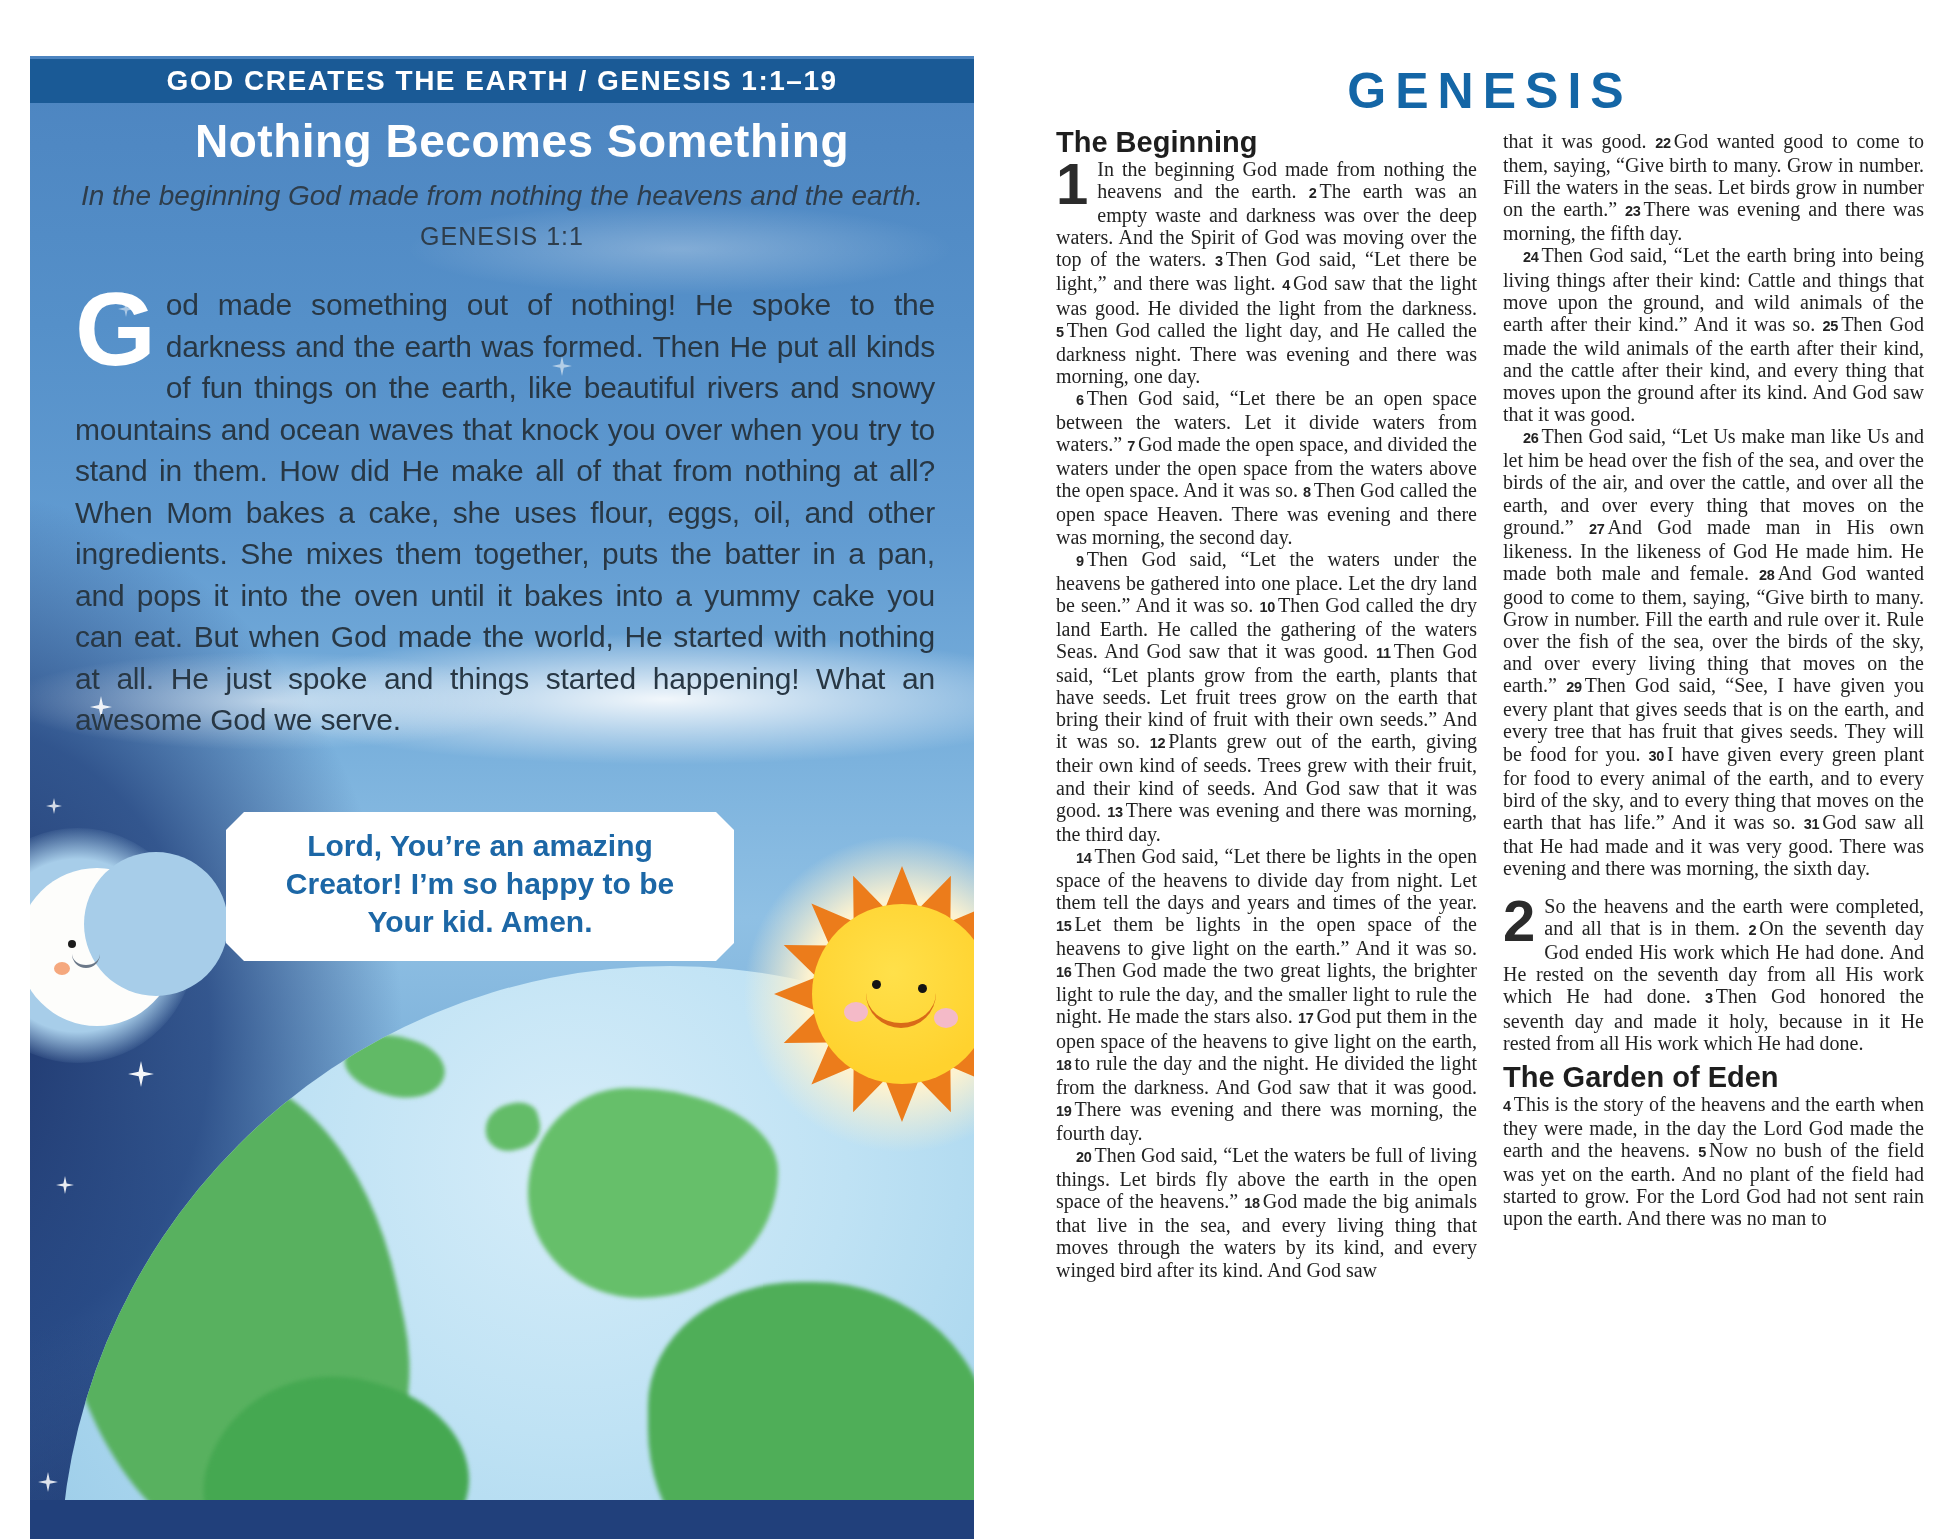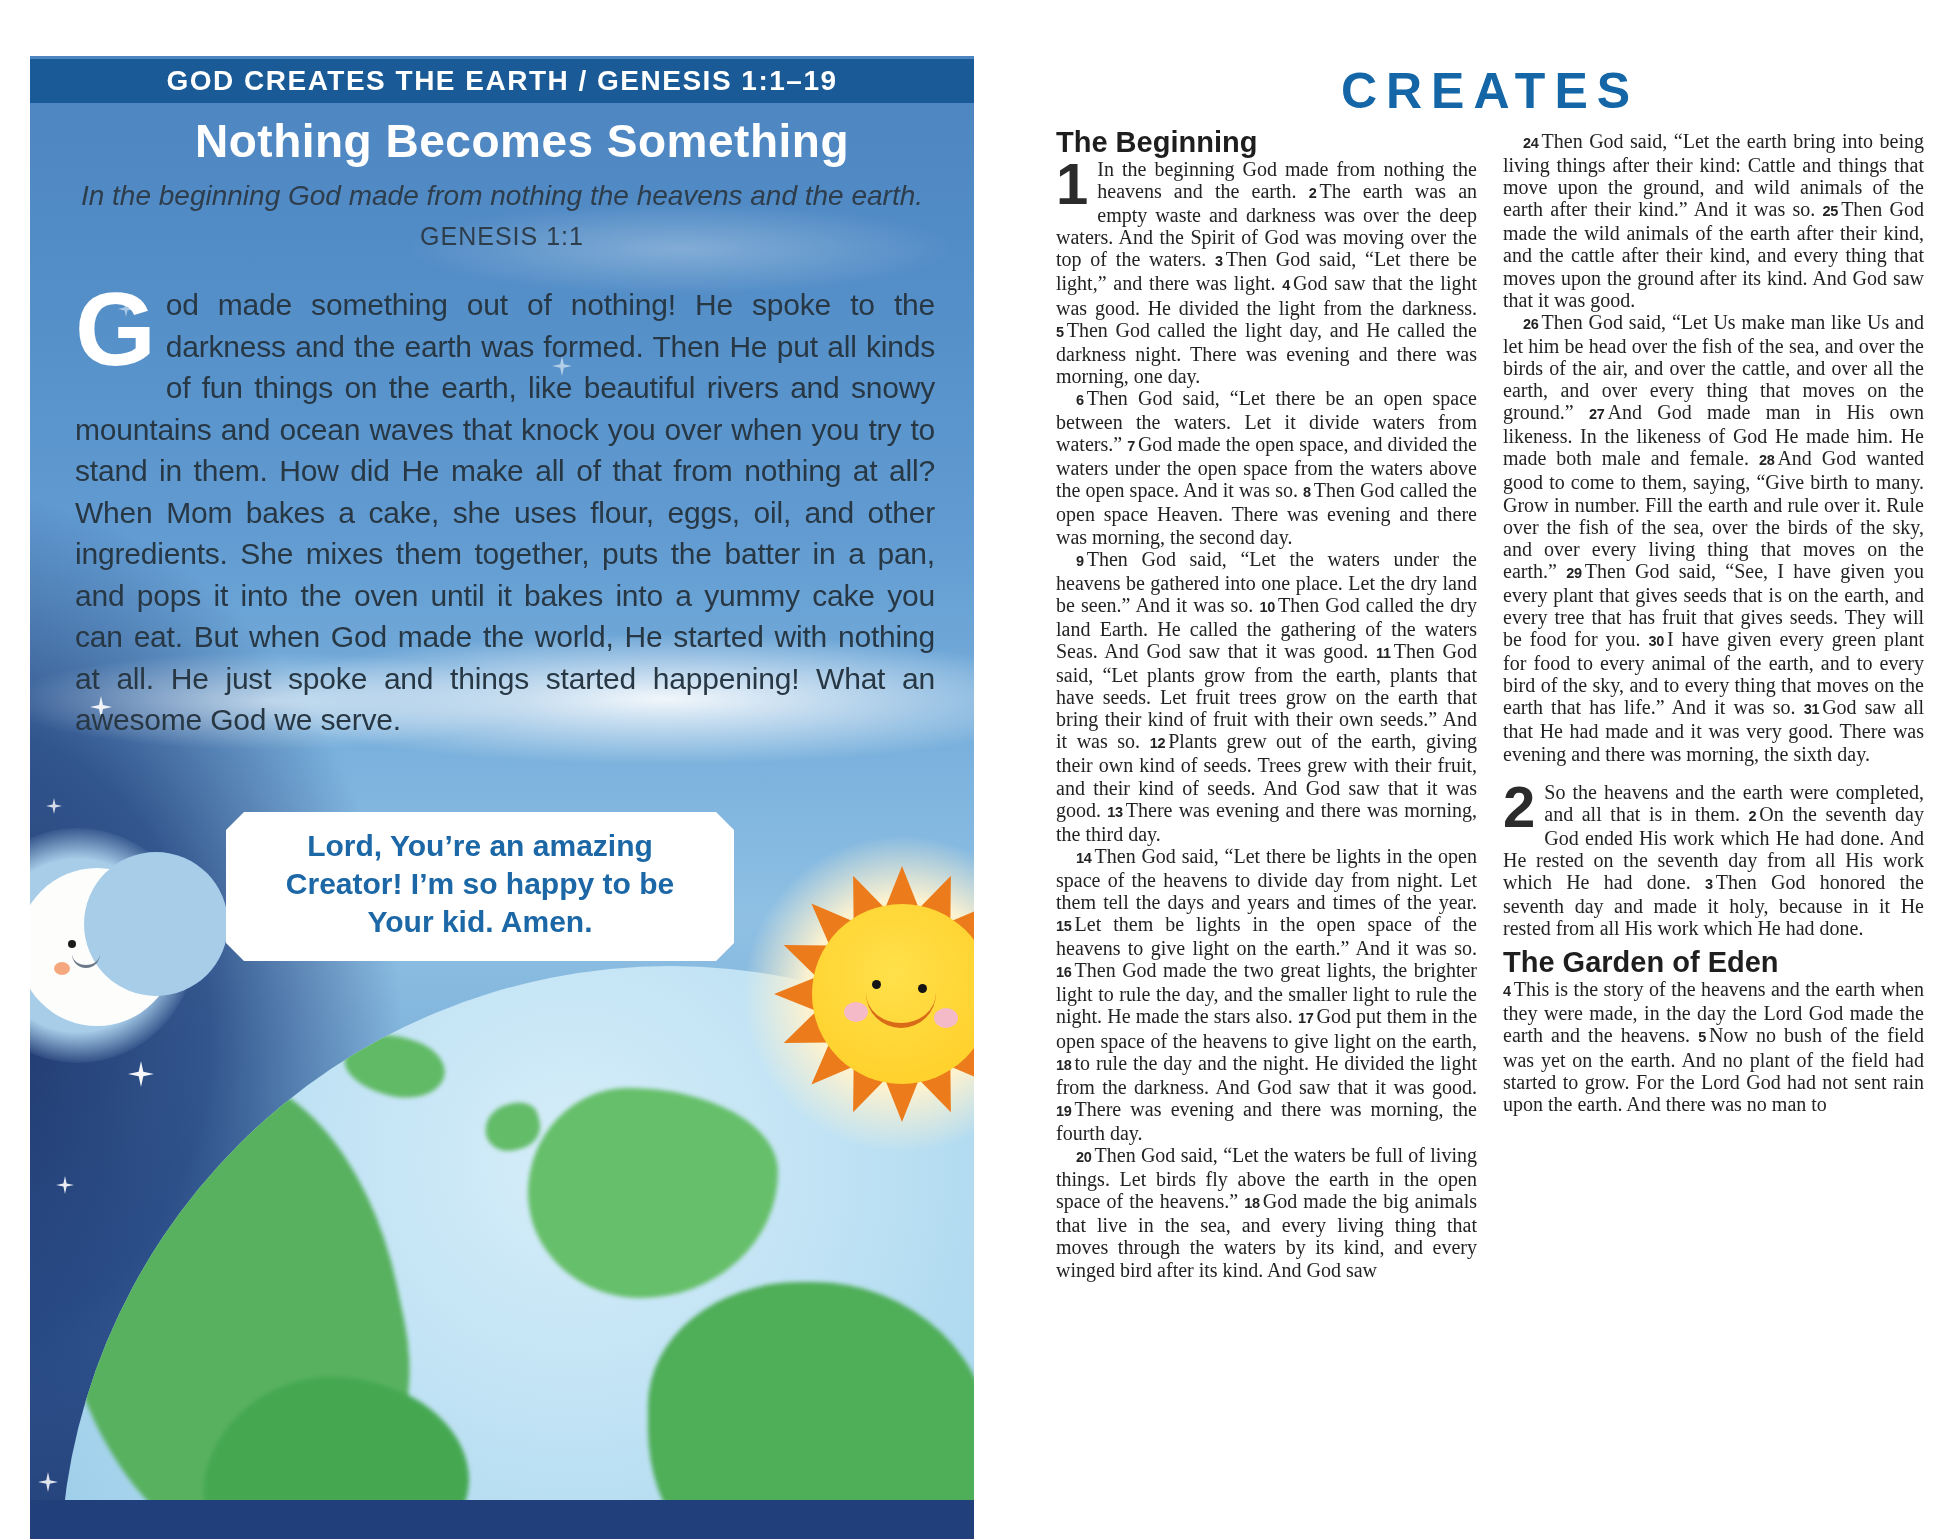--- a/index.html
+++ b/index.html
@@ -153,31 +153,32 @@
     <span class="drop-cap">G</span><span>od made something out of nothing! He spoke to the darkness and the earth was formed. Then He put all kinds of fun things on the earth, like beautiful rivers and snowy mountains and ocean waves that knock you over when you try to stand in them. How did He make all of that from nothing at all? When Mom bakes a cake, she uses flour, eggs, oil, and other ingredients. She mixes them together, puts the batter in a pan, and pops it into the oven until it bakes into a yummy cake you can eat. But when God made the world, He started with nothing at all. He just spoke and things started happening! What an awesome God we serve.</span>
   </div>
   <div class="prayer-box">
     <span>Lord, You’re an amazing Creator! I’m so happy to be Your kid. Amen.</span>
   </div>
 
   <div class="bottom-band"></div>
 </div>
 
 <div class="right-page">
-  <div class="book-title">CREATES</div>
+  <div class="book-title">GENESIS</div>
   <div class="columns">
     <div class="col" id="col1">
         <div class="sh">The Beginning</div>
         <p class="vp ni"><span class="chnum">1</span>In the beginning God made from nothing the heavens and the earth. <span class="vn">2</span>The earth was an empty waste and darkness was over the deep waters. And the Spirit of God was moving over the top of the waters. <span class="vn">3</span>Then God said, “Let there be light,” and there was light. <span class="vn">4</span>God saw that the light was good. He divided the light from the darkness. <span class="vn">5</span>Then God called the light day, and He called the darkness night. There was evening and there was morning, one day. </p>
         <p class="vp"><span class="vn">6</span>Then God said, “Let there be an open space between the waters. Let it divide waters from waters.” <span class="vn">7</span>God made the open space, and divided the waters under the open space from the waters above the open space. And it was so. <span class="vn">8</span>Then God called the open space Heaven. There was evening and there was morning, the second day. </p>
         <p class="vp"><span class="vn">9</span>Then God said, “Let the waters under the heavens be gathered into one place. Let the dry land be seen.” And it was so. <span class="vn">10</span>Then God called the dry land Earth. He called the gathering of the waters Seas. And God saw that it was good. <span class="vn">11</span>Then God said, “Let plants grow from the earth, plants that have seeds. Let fruit trees grow on the earth that bring their kind of fruit with their own seeds.” And it was so. <span class="vn">12</span>Plants grew out of the earth, giving their own kind of seeds. Trees grew with their fruit, and their kind of seeds. And God saw that it was good. <span class="vn">13</span>There was evening and there was morning, the third day. </p>
         <p class="vp"><span class="vn">14</span>Then God said, “Let there be lights in the open space of the heavens to divide day from night. Let them tell the days and years and times of the year. <span class="vn">15</span>Let them be lights in the open space of the heavens to give light on the earth.” And it was so. <span class="vn">16</span>Then God made the two great lights, the brighter light to rule the day, and the smaller light to rule the night. He made the stars also. <span class="vn">17</span>God put them in the open space of the heavens to give light on the earth, <span class="vn">18</span>to rule the day and the night. He divided the light from the darkness. And God saw that it was good. <span class="vn">19</span>There was evening and there was morning, the fourth day. </p>
         <p class="vp"><span class="vn">20</span>Then God said, “Let the waters be full of living things. Let birds fly above the earth in the open space of the heavens.” <span class="vn">18</span>God made the big animals that live in the sea, and every living thing that moves through the waters by its kind, and every winged bird after its kind. And God saw </p>
       </div>
     <div class="col" id="col2">
+        <p class="vp ni">that it was good. <span class="vn">22</span>God wanted good to come to them, saying, “Give birth to many. Grow in number. Fill the waters in the seas. Let birds grow in number on the earth.” <span class="vn">23</span>There was evening and there was morning, the fifth day. </p>
         <p class="vp"><span class="vn">24</span>Then God said, “Let the earth bring into being living things after their kind: Cattle and things that move upon the ground, and wild animals of the earth after their kind.” And it was so. <span class="vn">25</span>Then God made the wild animals of the earth after their kind, and the cattle after their kind, and every thing that moves upon the ground after its kind. And God saw that it was good. </p>
         <p class="vp"><span class="vn">26</span>Then God said, “Let Us make man like Us and let him be head over the fish of the sea, and over the birds of the air, and over the cattle, and over all the earth, and over every thing that moves on the ground.” <span class="vn">27</span>And God made man in His own likeness. In the likeness of God He made him. He made both male and female. <span class="vn">28</span>And God wanted good to come to them, saying, “Give birth to many. Grow in number. Fill the earth and rule over it. Rule over the fish of the sea, over the birds of the sky, and over every living thing that moves on the earth.” <span class="vn">29</span>Then God said, “See, I have given you every plant that gives seeds that is on the earth, and every tree that has fruit that gives seeds. They will be food for you. <span class="vn">30</span>I have given every green plant for food to every animal of the earth, and to every bird of the sky, and to every thing that moves on the earth that has life.” And it was so. <span class="vn">31</span>God saw all that He had made and it was very good. There was evening and there was morning, the sixth day. </p>
         <p class="vp gap ni"><span class="chnum">2</span>So the heavens and the earth were completed, and all that is in them. <span class="vn">2</span>On the seventh day God ended His work which He had done. And He rested on the seventh day from all His work which He had done. <span class="vn">3</span>Then God honored the seventh day and made it holy, because in it He rested from all His work which He had done. </p>
         <div class="sh">The Garden of Eden</div>
         <p class="vp ni"><span class="vn">4</span>This is the story of the heavens and the earth when they were made, in the day the Lord God made the earth and the heavens. <span class="vn">5</span>Now no bush of the field was yet on the earth. And no plant of the field had started to grow. For the Lord God had not sent rain upon the earth. And there was no man to </p>
       </div>
   </div>
 </div>
 
 </body></html>

